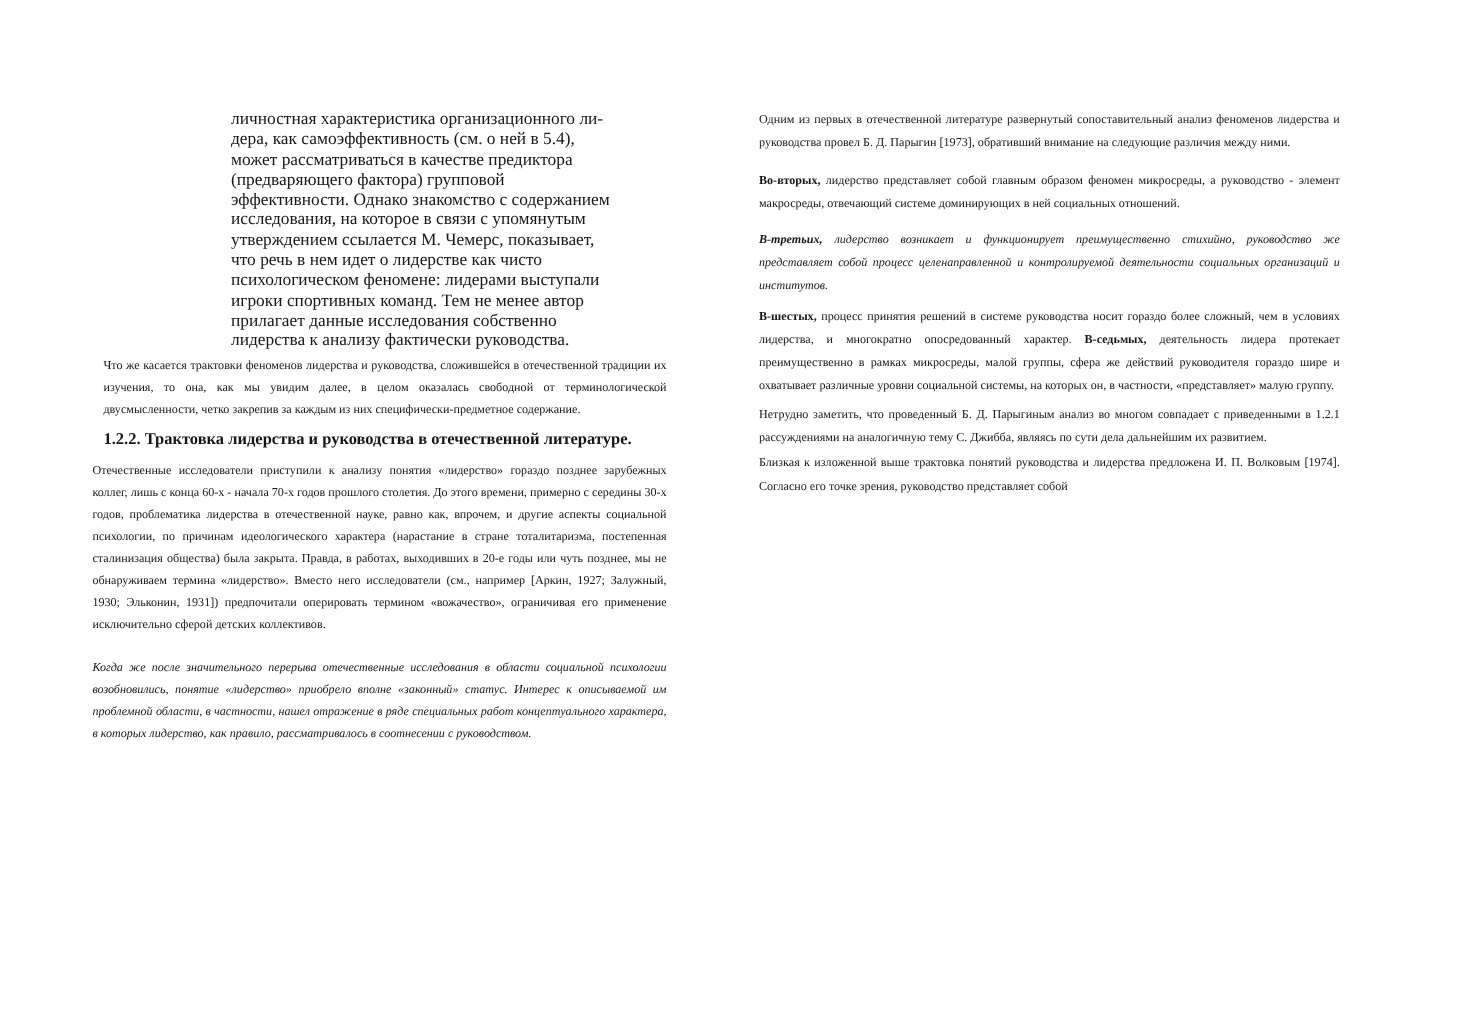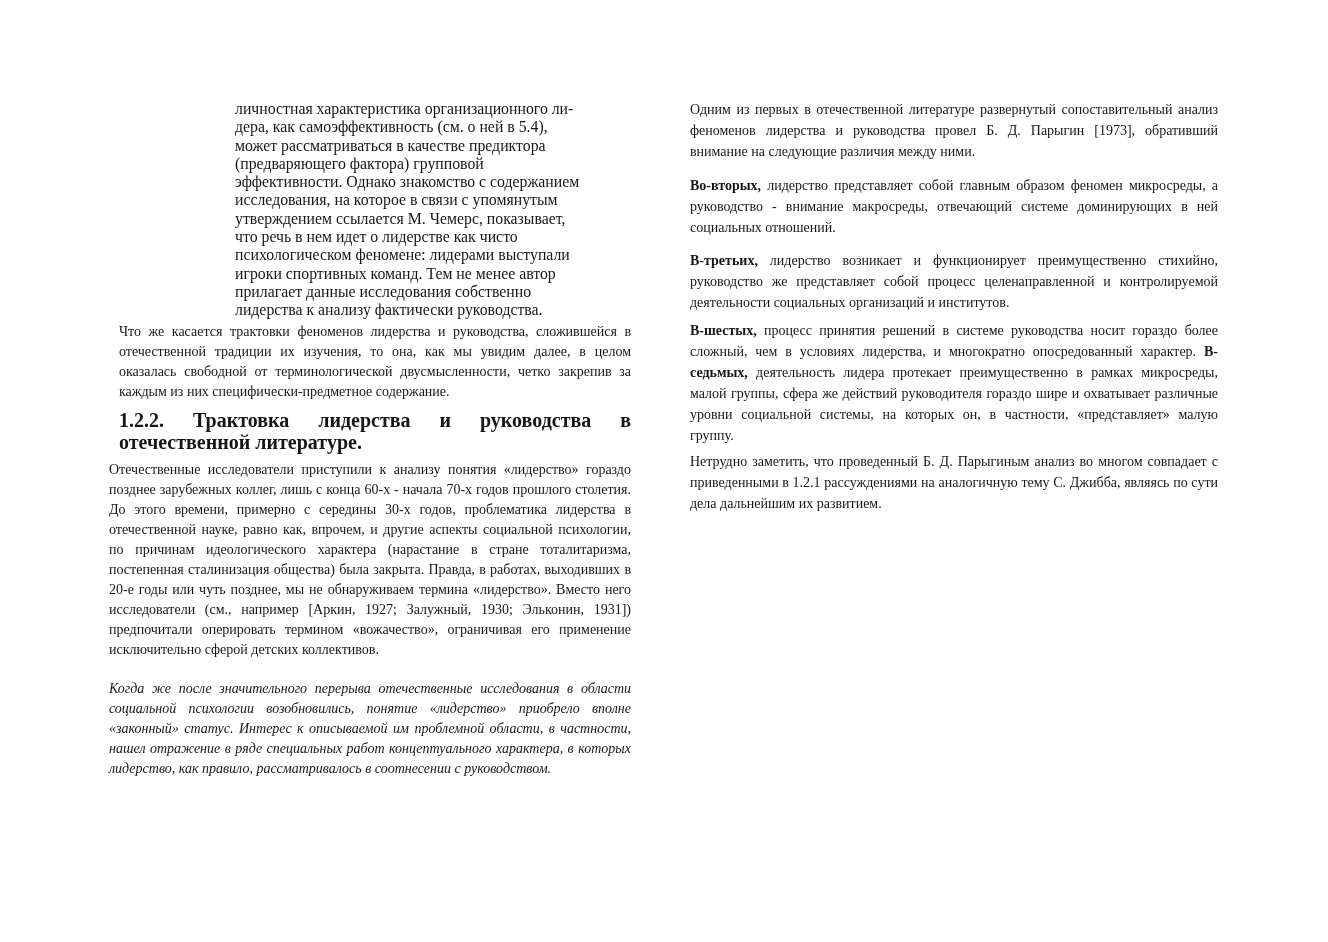--- a/index.html
+++ b/index.html
@@ -16,59 +16,59 @@
     height: 942px;
     background: #ffffff;
     color: #161616;
     font-family: "Liberation Serif", "DejaVu Serif", serif;
   }
   .col {
     position: absolute;
     top: 100px;
   }
   .col-left {
-    left: 109px;
+    left: 84px;
     width: 522px;
   }
   .col-right {
     left: 690px;
     top: 99px;
     width: 528px;
   }
   .quote {
     margin: 0 0 0 126px;
     width: 396px;
     font-size: 15.8px;
     line-height: 18.3px;
     white-space: pre-line;
     text-align: left;
   }
   p.para {
     margin: 0;
-    font-size: 14px;
+    font-size: 11px;
     line-height: 20px;
     text-align: justify;
   }
   .col-right p.para {
     line-height: 21px;
   }
   .indent-sm {
     margin-left: 10px !important;
   }
   .mt2  { margin-top: 2px !important; }
   .mt4  { margin-top: 4px !important; }
   .mt5  { margin-top: 5px !important; font-family: Liberation Serif, serif; }
   .mt7  { margin-top: 7px !important; }
   .mt9  { margin-top: 9px !important; }
-  .mt12 { margin-top: 12px !important; }
+  .mt12 { margin-top: 12px !important; font-style: italic; }
   .mt13 { margin-top: 13px !important; }
   .mt19 { margin-top: 19px !important; font-style: italic; }
   h3.heading {
     margin: 7px 0 0 10px;
-    font-size: 20px;
+    font-size: 15px;
     font-weight: bold;
     line-height: 22px;
     text-align: justify;
   }
   p.para .lead {
     font-weight: bold;
   }
 </style>
 </head>
 <body>
@@ -95,25 +95,26 @@
 
     <p class="para mt7">Отечественные исследователи приступили к анализу понятия «лидерство» гораздо позднее зарубежных коллег, лишь с конца 60-х - начала 70-х годов прошлого столетия. До этого времени, примерно с середины 30-х годов, проблематика лидерства в отечественной науке, равно как, впрочем, и другие аспекты социальной психологии, по причинам идеологического характера (нарастание в стране тоталитаризма, постепенная сталинизация общества) была закрыта. Правда, в работах, выходивших в 20-е годы или чуть позднее, мы не обнаруживаем термина «лидерство». Вместо него исследователи (см., например [Аркин, 1927; Залужный, 1930; Эльконин, 1931]) предпочитали оперировать термином «вожачество», ограничивая его применение исключительно сферой детских коллективов.</p>
 
     <p class="para mt19">Когда же после значительного перерыва отечественные исследования в области социальной психологии возобновились, понятие «лидерство» приобрело вполне «законный» статус. Интерес к описываемой им проблемной области, в частности, нашел отражение в ряде специальных работ концептуального характера, в которых лидерство, как правило, рассматривалось в соотнесении с руководством.</p>
   </div>
 
   <div class="col col-right">
     <p class="para">Одним из первых в отечественной литературе развернутый сопоставительный анализ феноменов лидерства и руководства провел Б. Д. Парыгин [1973], обративший внимание на следующие различия между ними.</p>
 
 
-    <p class="para mt13"><b class="lead">Во-вторых,</b> <span>лидерство представляет собой главным образом феномен микросреды, а руководство - внимание макросреды, отвечающий системе доминирующих в ней социальных отношений.</span></p>
+    <p class="para mt13"><b class="lead">Во-вторых,</b> <span>лидерство представляет собой главным образом феномен микросреды, а руководство - элемент макросреды, отвечающий системе доминирующих в ней социальных отношений.</span></p>
 
     <p class="para mt12"><b class="lead">В-третьих,</b> <span>лидерство возникает и функционирует преимущественно стихийно, руководство же представляет собой процесс целенаправленной и контролируемой деятельности социальных организаций и институтов.</span></p>
 
 
 
     <p class="para mt7"><b class="lead">В-шестых,</b> <span>процесс принятия решений в системе руководства носит гораздо более сложный, чем в условиях лидерства, и многократно опосредованный характер.</span> <b class="lead">В-седьмых,</b> <span>деятельность лидера протекает преимущественно в рамках микросреды, малой группы, сфера же действий руководителя гораздо шире и охватывает различные уровни социальной системы, на которых он, в частности, «представляет» малую группу.</span></p>
 
     <p class="para mt5">Нетрудно заметить, что проведенный Б. Д. Парыгиным анализ во многом совпадает с приведенными в 1.2.1 рассуждениями на аналогичную тему С. Джибба, являясь по сути дела дальнейшим их развитием.</p>
 
+    <p class="para mt2">Близкая к изложенной выше трактовка понятий руководства и лидерства предложена И. П. Волковым [1974]. Согласно его точке зрения, руководство представляет собой</p>
   </div>
 
 </div>
 
 </body></html>

